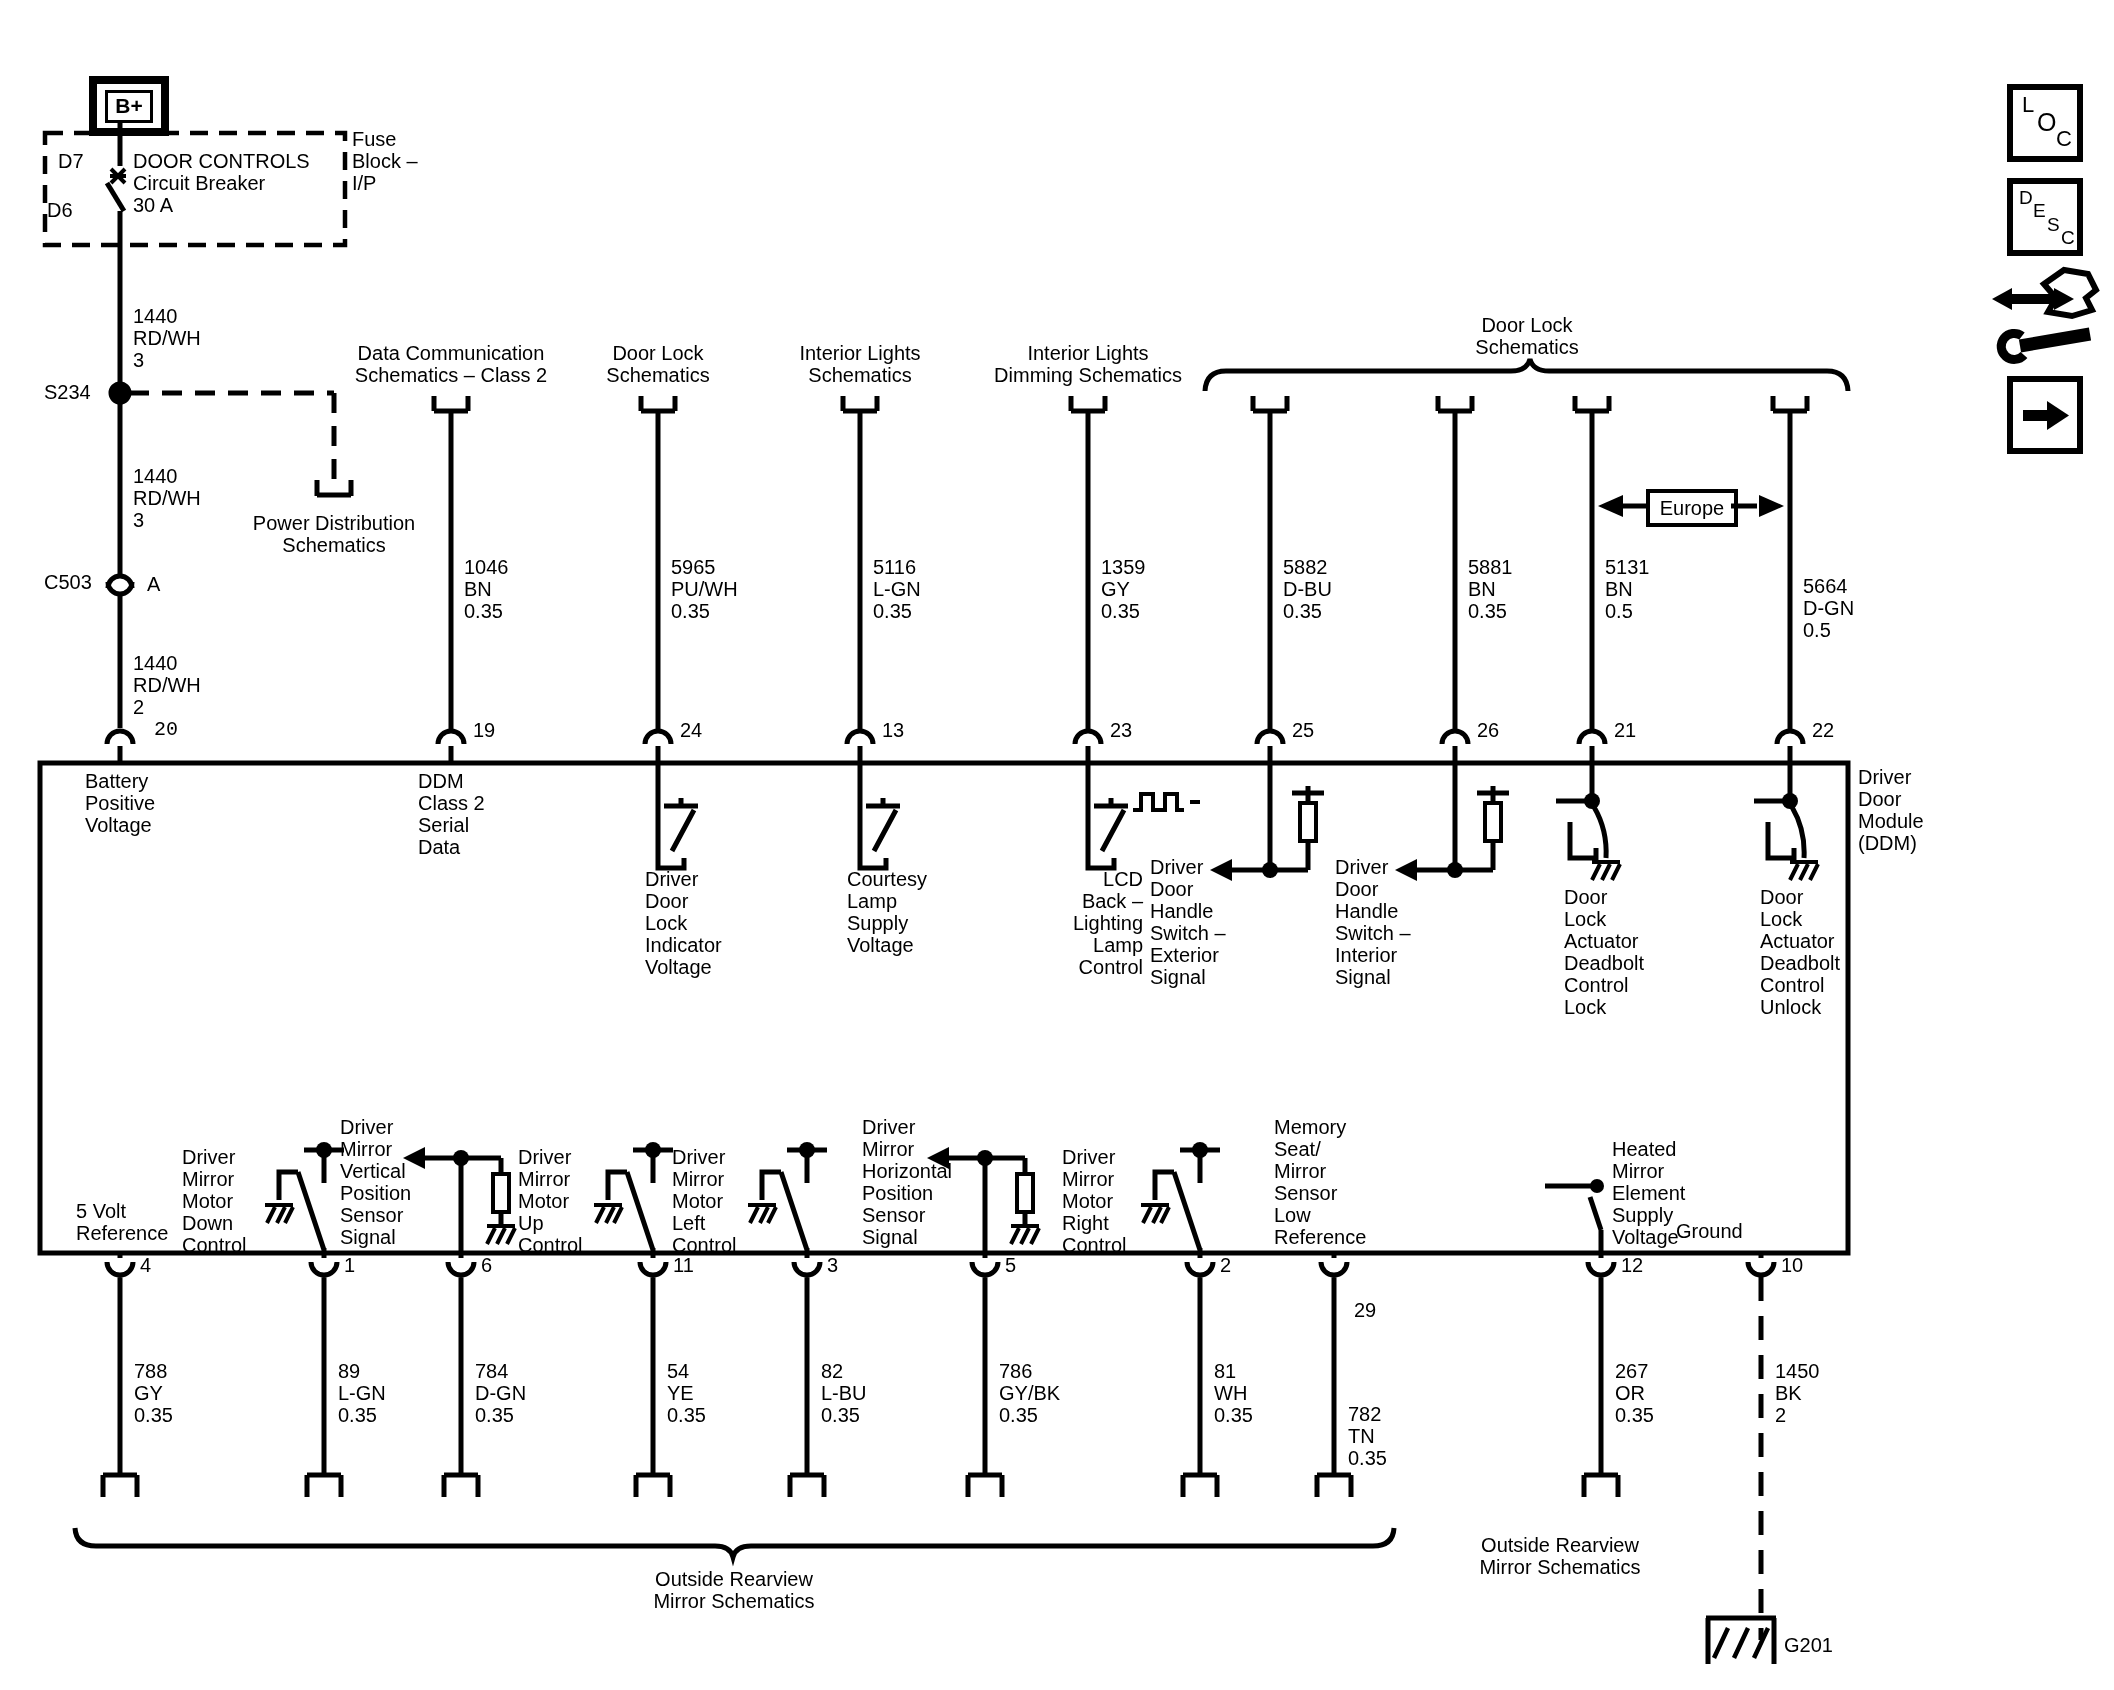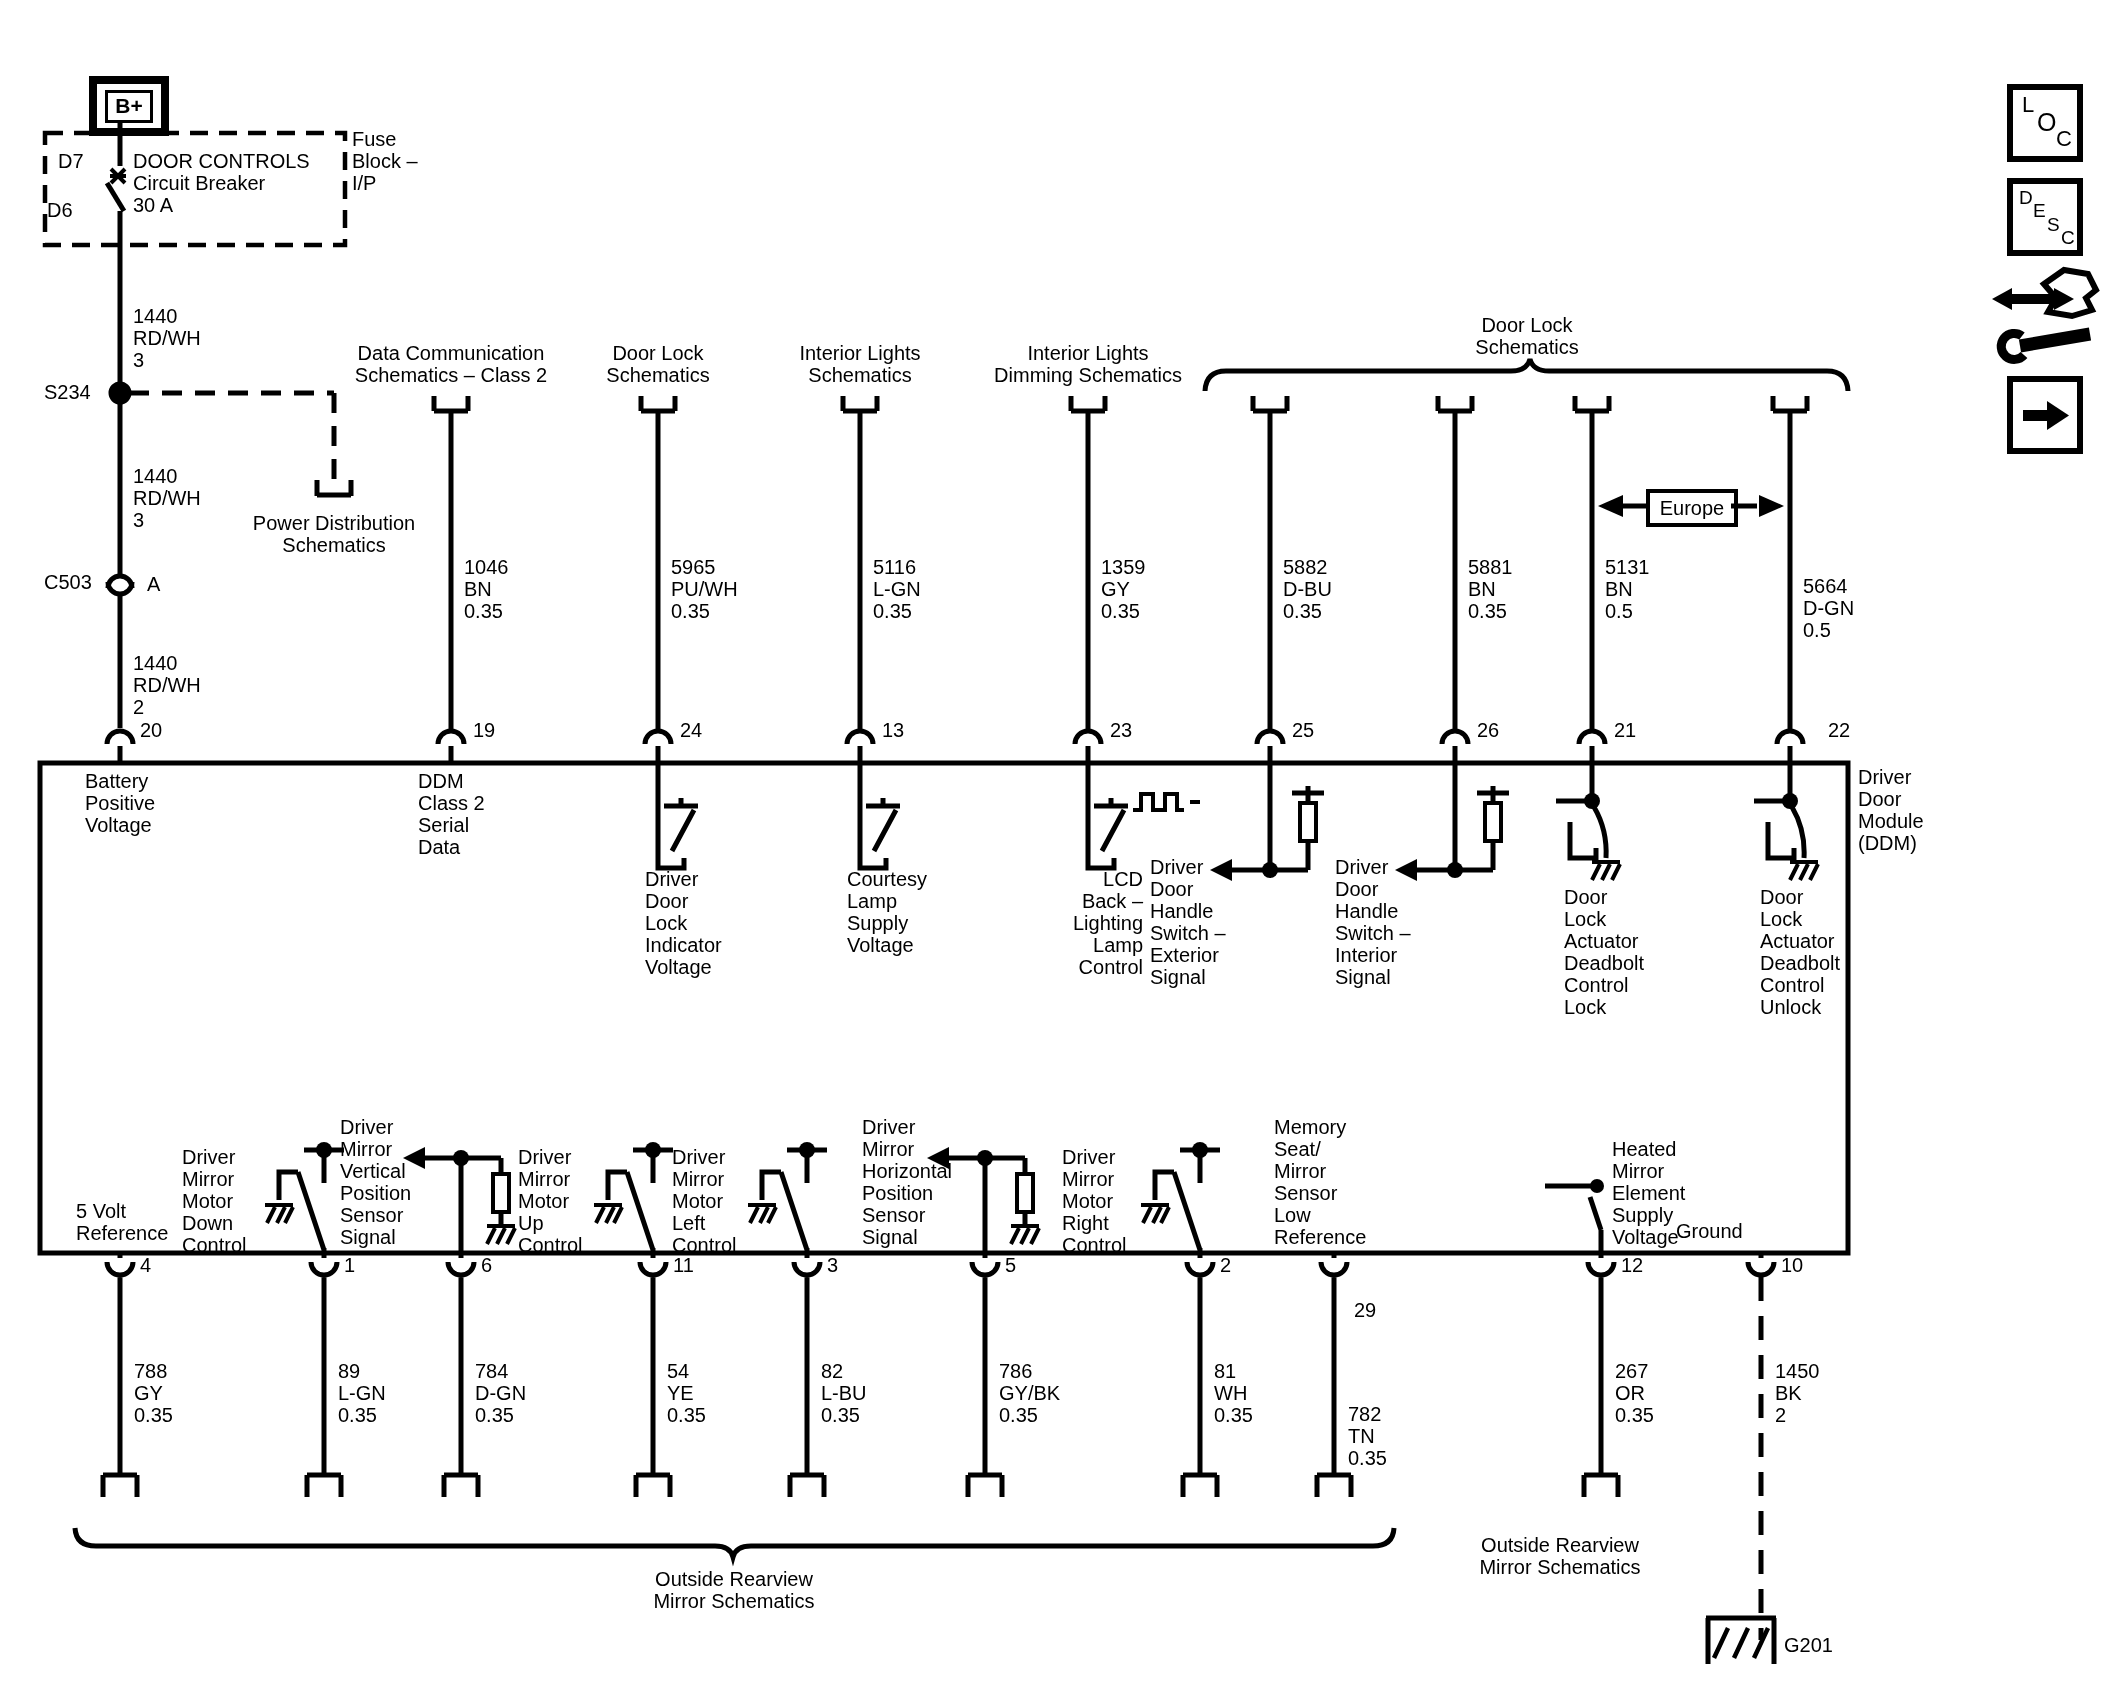--- a/index.html
+++ b/index.html
@@ -217,29 +217,29 @@
 
   <div class="t wl" style="left:464px;top:556px;"><span>1046</span><span>BN</span><span>0.35</span></div>
   <div class="t wl" style="left:671px;top:556px;"><span>5965</span><span>PU/WH</span><span>0.35</span></div>
   <div class="t wl" style="left:873px;top:556px;"><span>5116</span><span>L-GN</span><span>0.35</span></div>
   <div class="t wl" style="left:1101px;top:556px;"><span>1359</span><span>GY</span><span>0.35</span></div>
   <div class="t wl" style="left:1283px;top:556px;"><span>5882</span><span>D-BU</span><span>0.35</span></div>
   <div class="t wl" style="left:1468px;top:556px;"><span>5881</span><span>BN</span><span>0.35</span></div>
   <div class="t wl" style="left:1605px;top:556px;"><span>5131</span><span>BN</span><span>0.5</span></div>
   <div class="t wl" style="left:1803px;top:556px;margin-top:19px;"><span>5664</span><span>D-GN</span><span>0.5</span></div>
 
-  <div class="t" style="left:140px;top:719px;">20</div>
+  <div class="t" style="left:154px;top:719px;font-family:Liberation Mono, monospace;">20</div>
   <div class="t" style="left:473px;top:719px;">19</div>
   <div class="t" style="left:680px;top:719px;">24</div>
   <div class="t" style="left:882px;top:719px;">13</div>
   <div class="t" style="left:1110px;top:719px;">23</div>
   <div class="t" style="left:1292px;top:719px;">25</div>
   <div class="t" style="left:1477px;top:719px;">26</div>
   <div class="t" style="left:1614px;top:719px;">21</div>
-  <div class="t" style="left:1812px;top:719px;margin-left:16px;">22</div>
+  <div class="t" style="left:1812px;top:719px;">22</div>
 
   <div class="t" style="left:1858px;top:766px;">Driver
 Door
 Module
 (DDM)</div>
   <div class="t" style="left:85px;top:770px;">Battery
 Positive
 Voltage</div>
   <div class="t" style="left:418px;top:770px;">DDM
 Class 2

